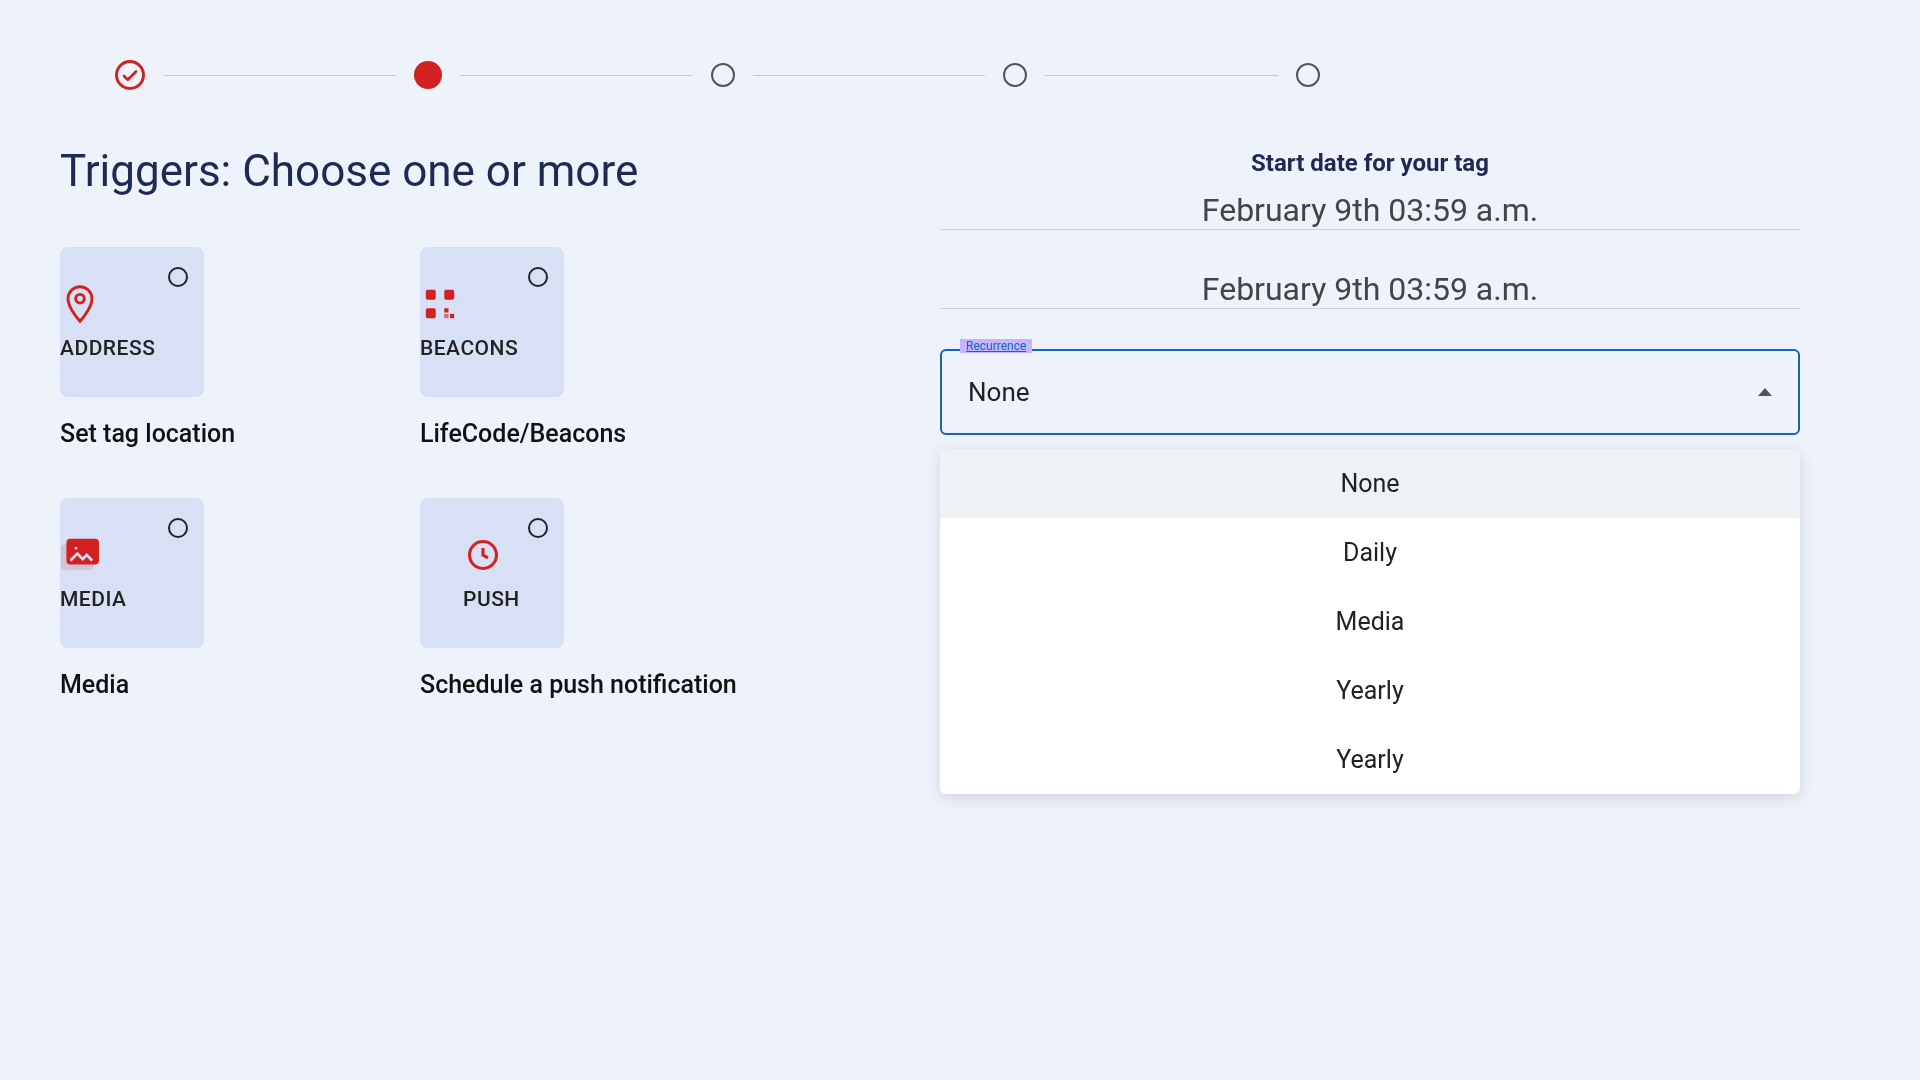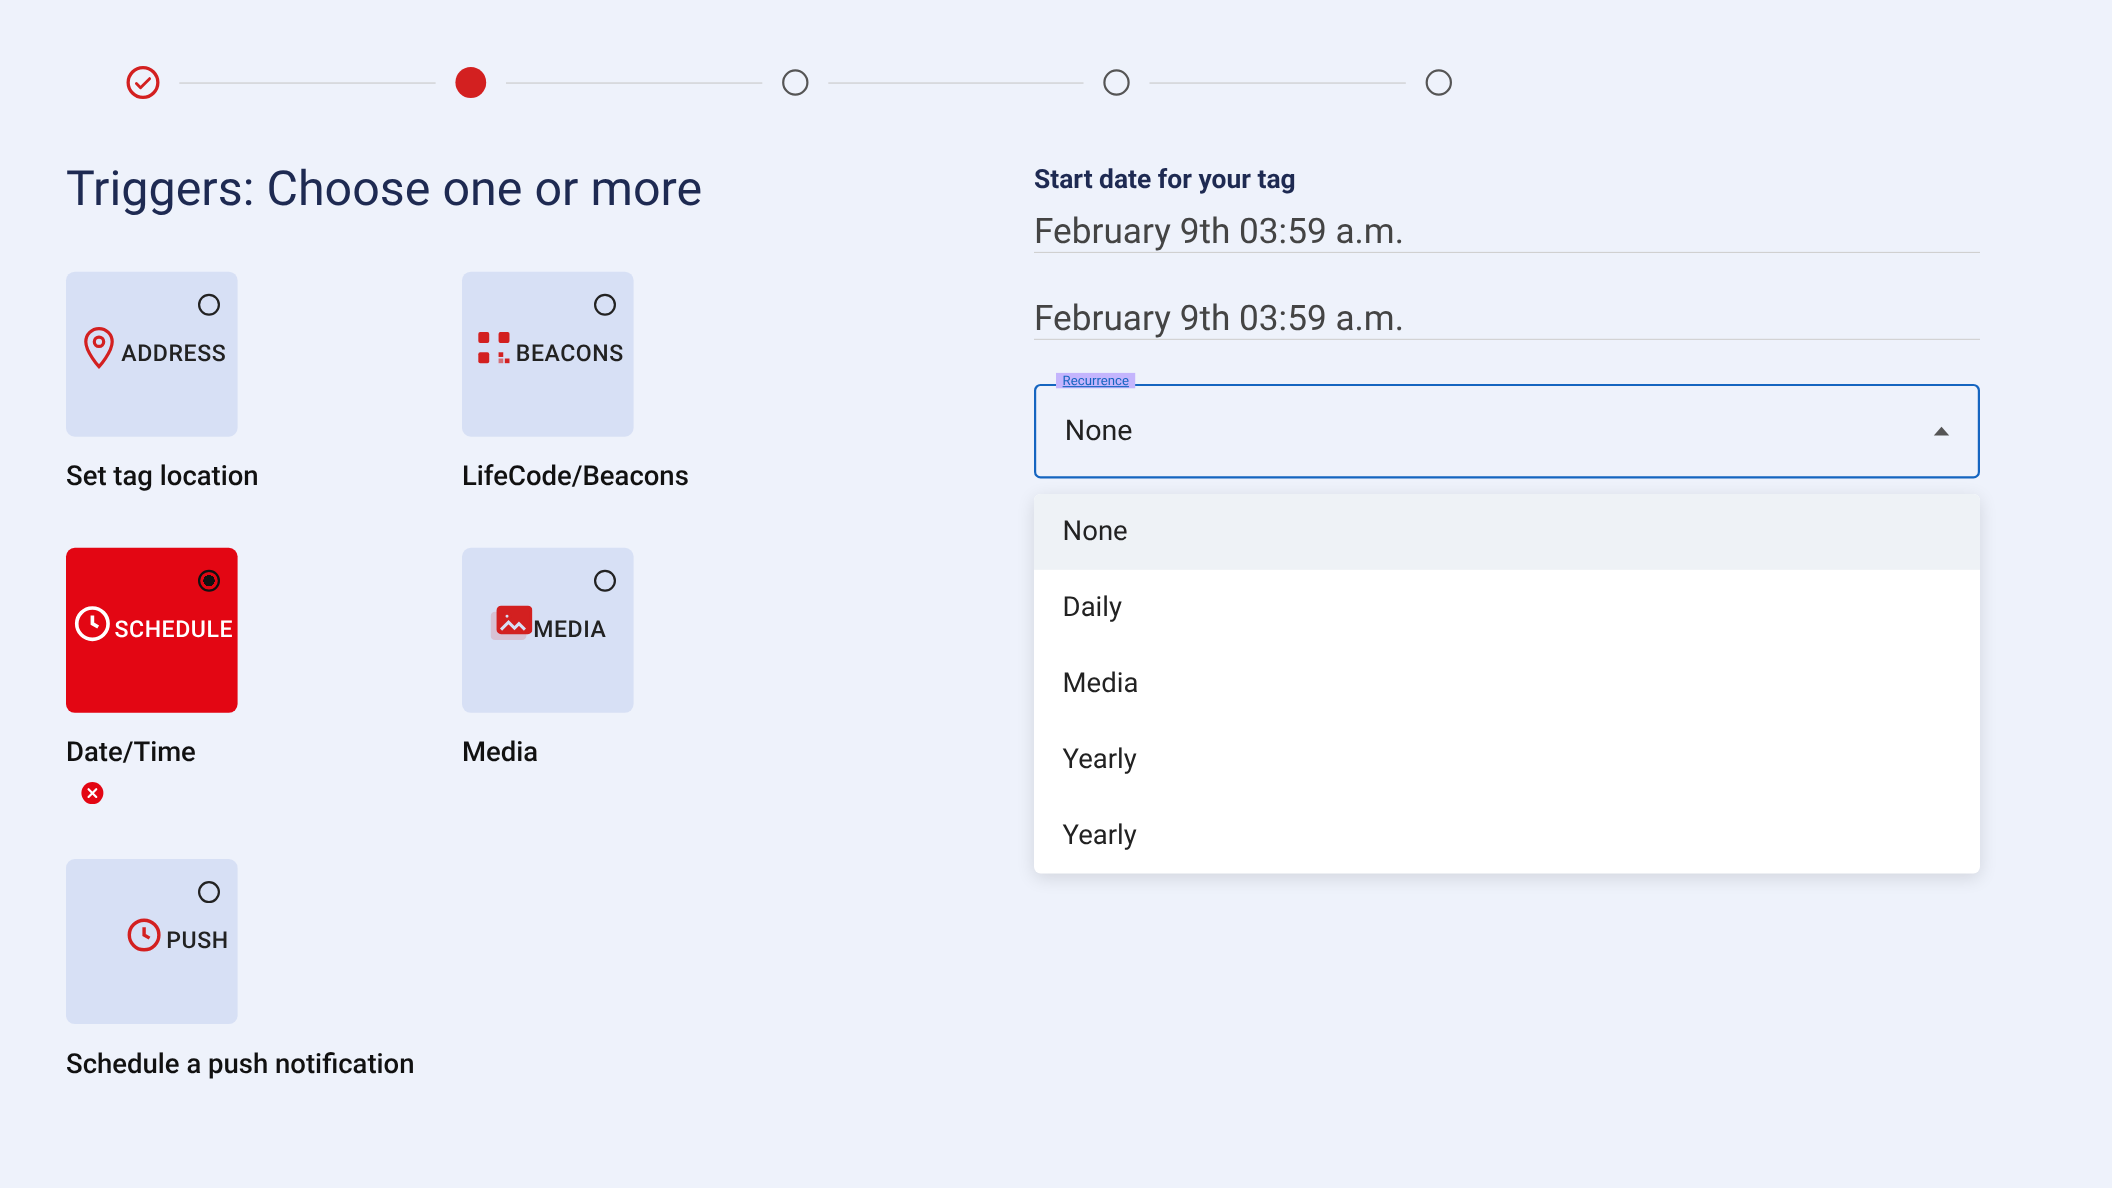--- a/index.html
+++ b/index.html
@@ -61,28 +61,27 @@
     margin-bottom: 50px;
   }
   .triggers-grid {
     display: grid;
     grid-template-columns: 360px 360px;
     row-gap: 50px;
     column-gap: 0;
   }
   .trigger-item { }
   .trigger-card {
-    width: 156px;
+    width: 144px;
     height: 150px;
     background: #d7e0f5;
     border-radius: 8px;
     position: relative;
     display: flex;
-    flex-direction: row;
-    align-items: center;
+    flex-direction: column;
     justify-content: center;
     cursor: pointer;
   }
   .trigger-card.selected {
     background: #e30613;
   }
   .trigger-card .radio {
     position: absolute;
     top: 20px;
     right: 16px;
@@ -126,20 +125,21 @@
     color:#fff;
     font-size:14px;
     font-weight:bold;
     margin-left:14px;
     cursor:pointer;
   }
   
   .right {
     width: 860px;
     padding-top: 4px;
+    text-align: center;
   }
   .field-block { margin-bottom: 40px; }
   .field-label {
     font-size: 24px;
     font-weight: 700;
     color: #1e2a52;
     margin-bottom: 14px;
   }
   .field-value {
     font-size: 32px;
@@ -253,38 +253,20 @@
                   <rect x="15" y="15" width="3" height="3"></rect>
                   <rect x="19" y="19" width="3" height="3"></rect>
                   <rect x="15" y="19" width="3" height="3" opacity="0.6"></rect>
                 </svg>
             </span>
             <span class="trigger-card-label">BEACONS</span>
           </div>
           <div class="trigger-desc">LifeCode/Beacons</div>
         </div>
 
-        <div class="trigger-item">
-          <div class="trigger-card selected">
-            <span class="radio"></span>
-            <span class="trigger-icon">
-              <svg width="36" height="36" viewBox="0 0 24 24" fill="none" stroke="currentColor" stroke-width="2.2">
-                  <circle cx="12" cy="12" r="9.5"></circle>
-                  <path d="M12 7v5l3.5 2"></path>
-                </svg>
-            </span>
-            <span class="trigger-card-label">SCHEDULE</span>
-          </div>
-          <div class="trigger-desc">Date/Time</div>
-          <div class="remove-badge">
-            <svg width="12" height="12" viewBox="0 0 24 24" fill="none" stroke="#fff" stroke-width="4" stroke-linecap="round">
-                <path d="M5 5l14 14M19 5L5 19"></path>
-              </svg>
-          </div>
-        </div>
 
         <div class="trigger-item">
           <div class="trigger-card">
             <span class="radio"></span>
             <span class="trigger-icon">
               <svg width="38" height="34" viewBox="0 0 28 24" fill="none" stroke="currentColor" stroke-width="2">
                   <rect x="1" y="5" width="22" height="17" rx="2" fill="currentColor" opacity="0.15"></rect>
                   <rect x="5" y="1" width="22" height="17" rx="2" fill="currentColor"></rect>
                   <circle cx="11" cy="7" r="2" fill="#d7e0f5"></circle>
                   <path d="M7 16l5-5 4 4 3-3 4 4" stroke="#d7e0f5" stroke-width="2"></path>

